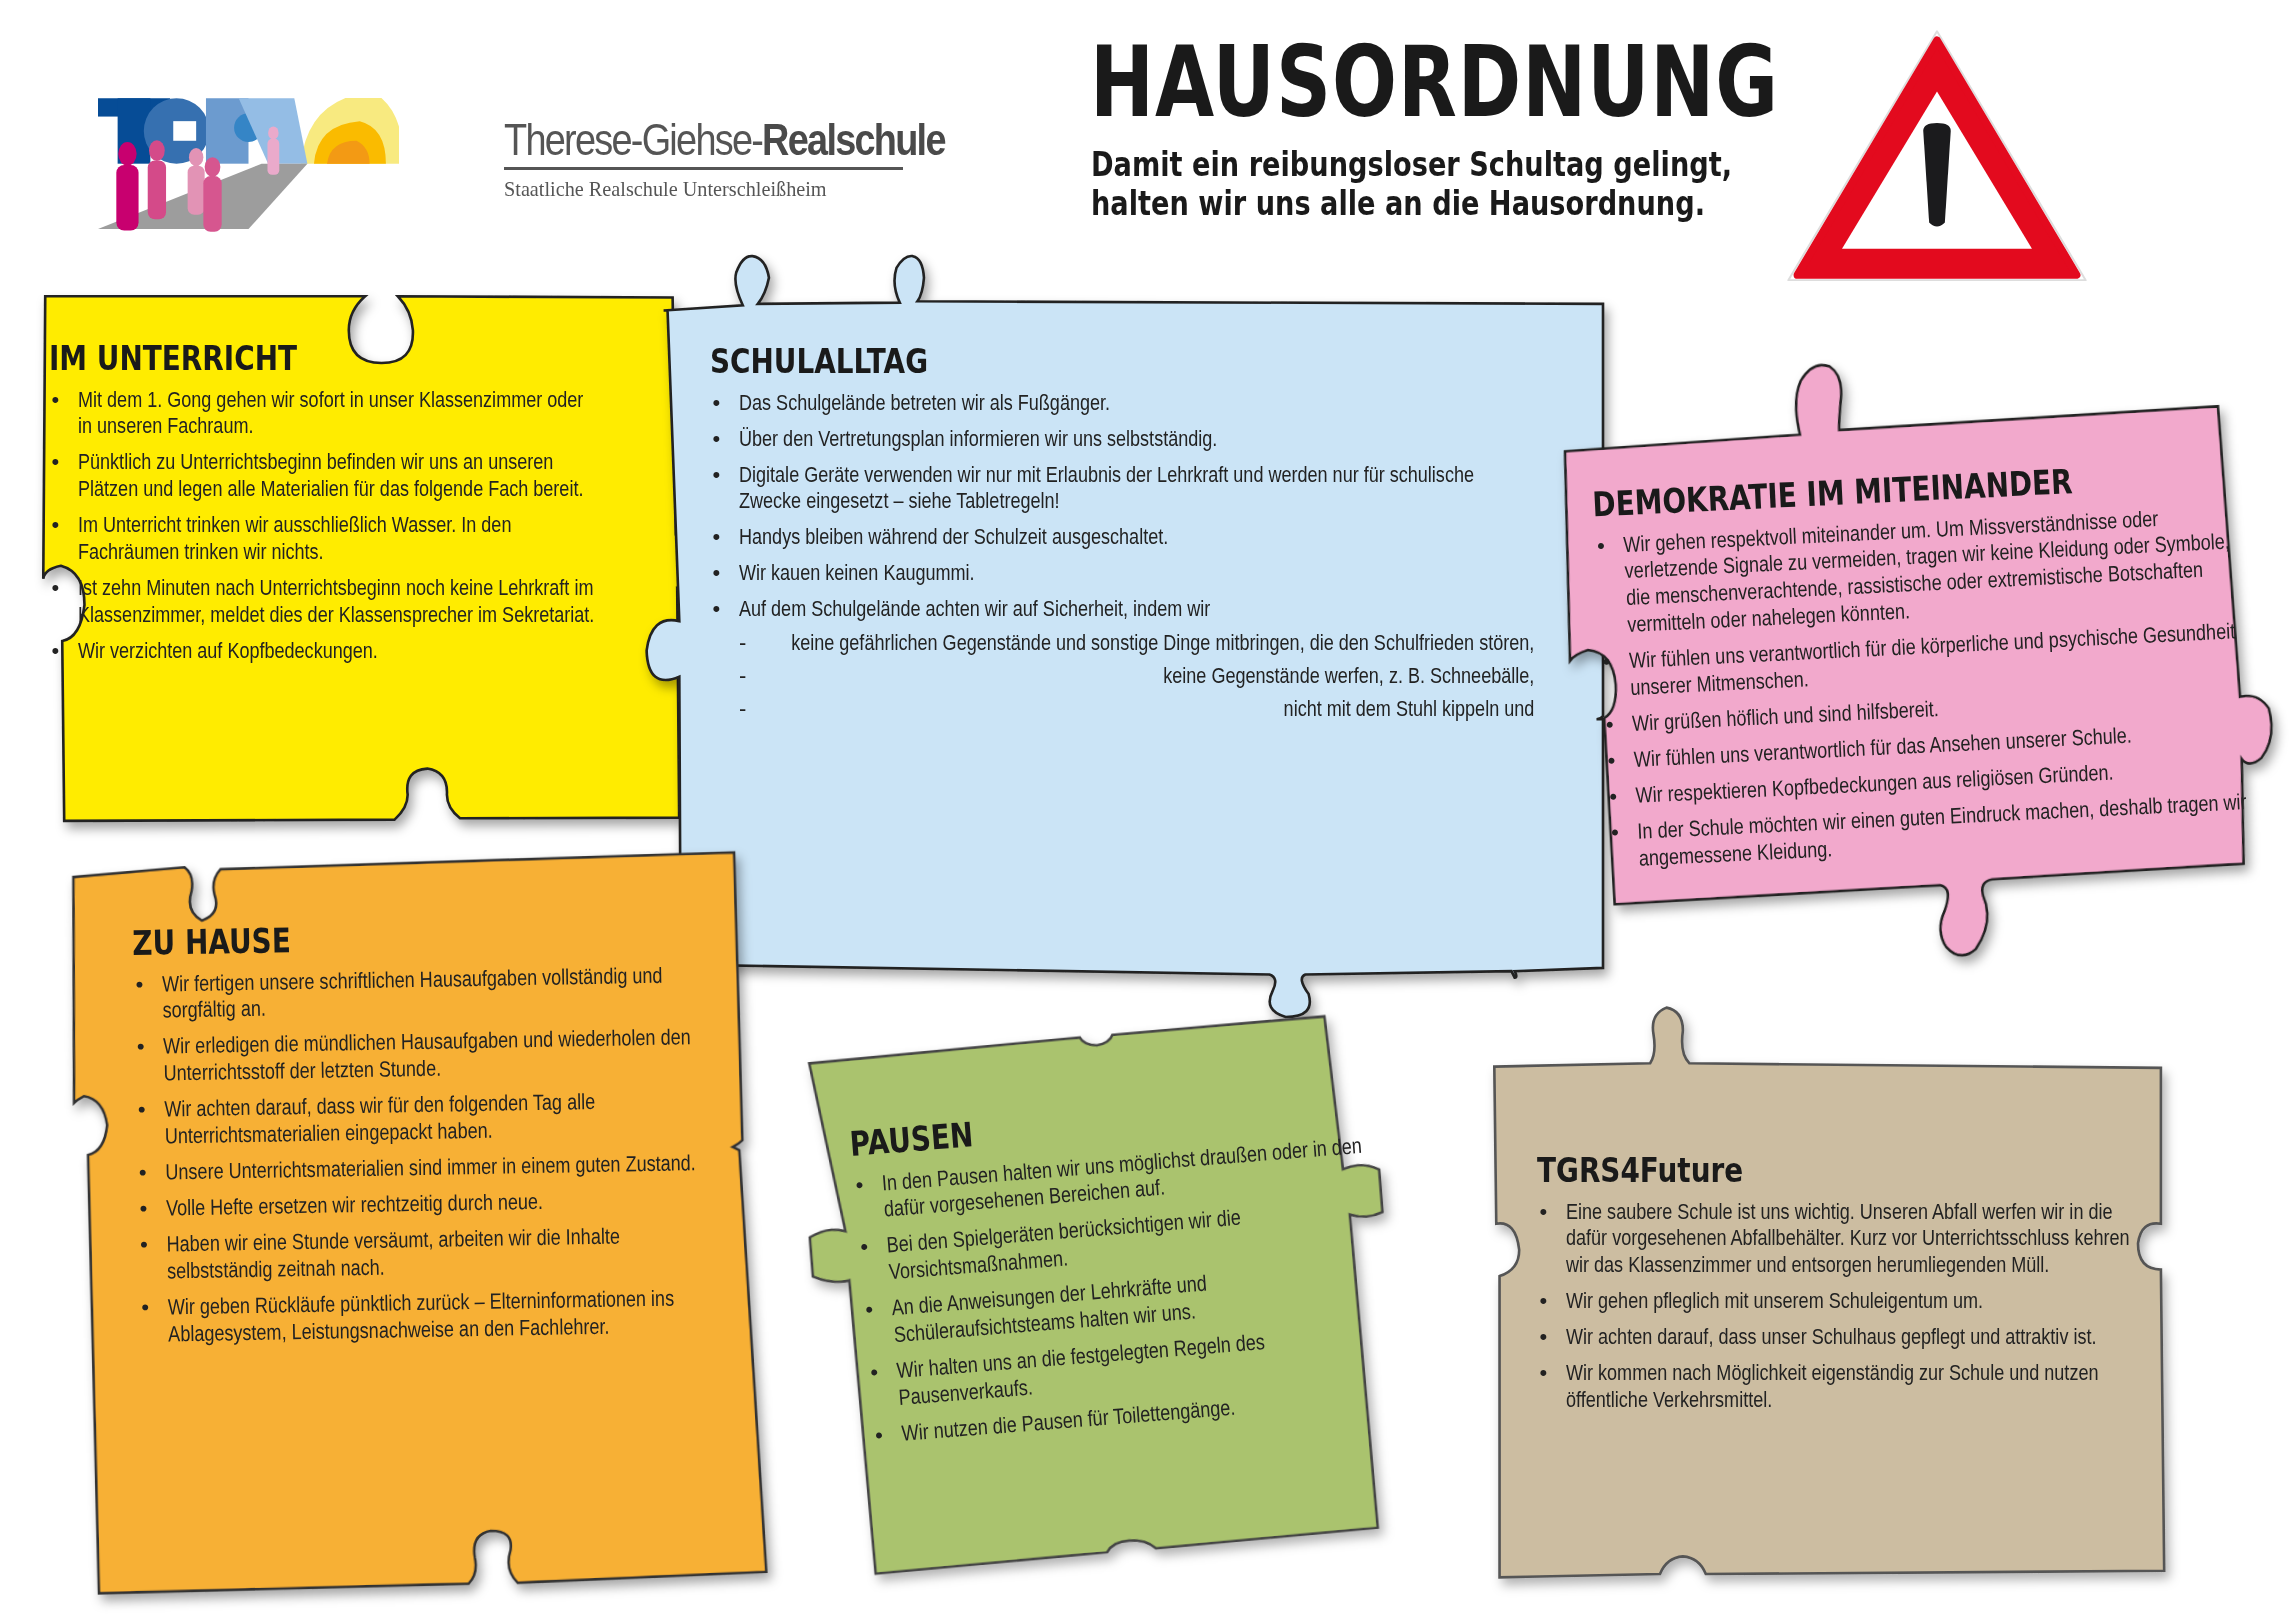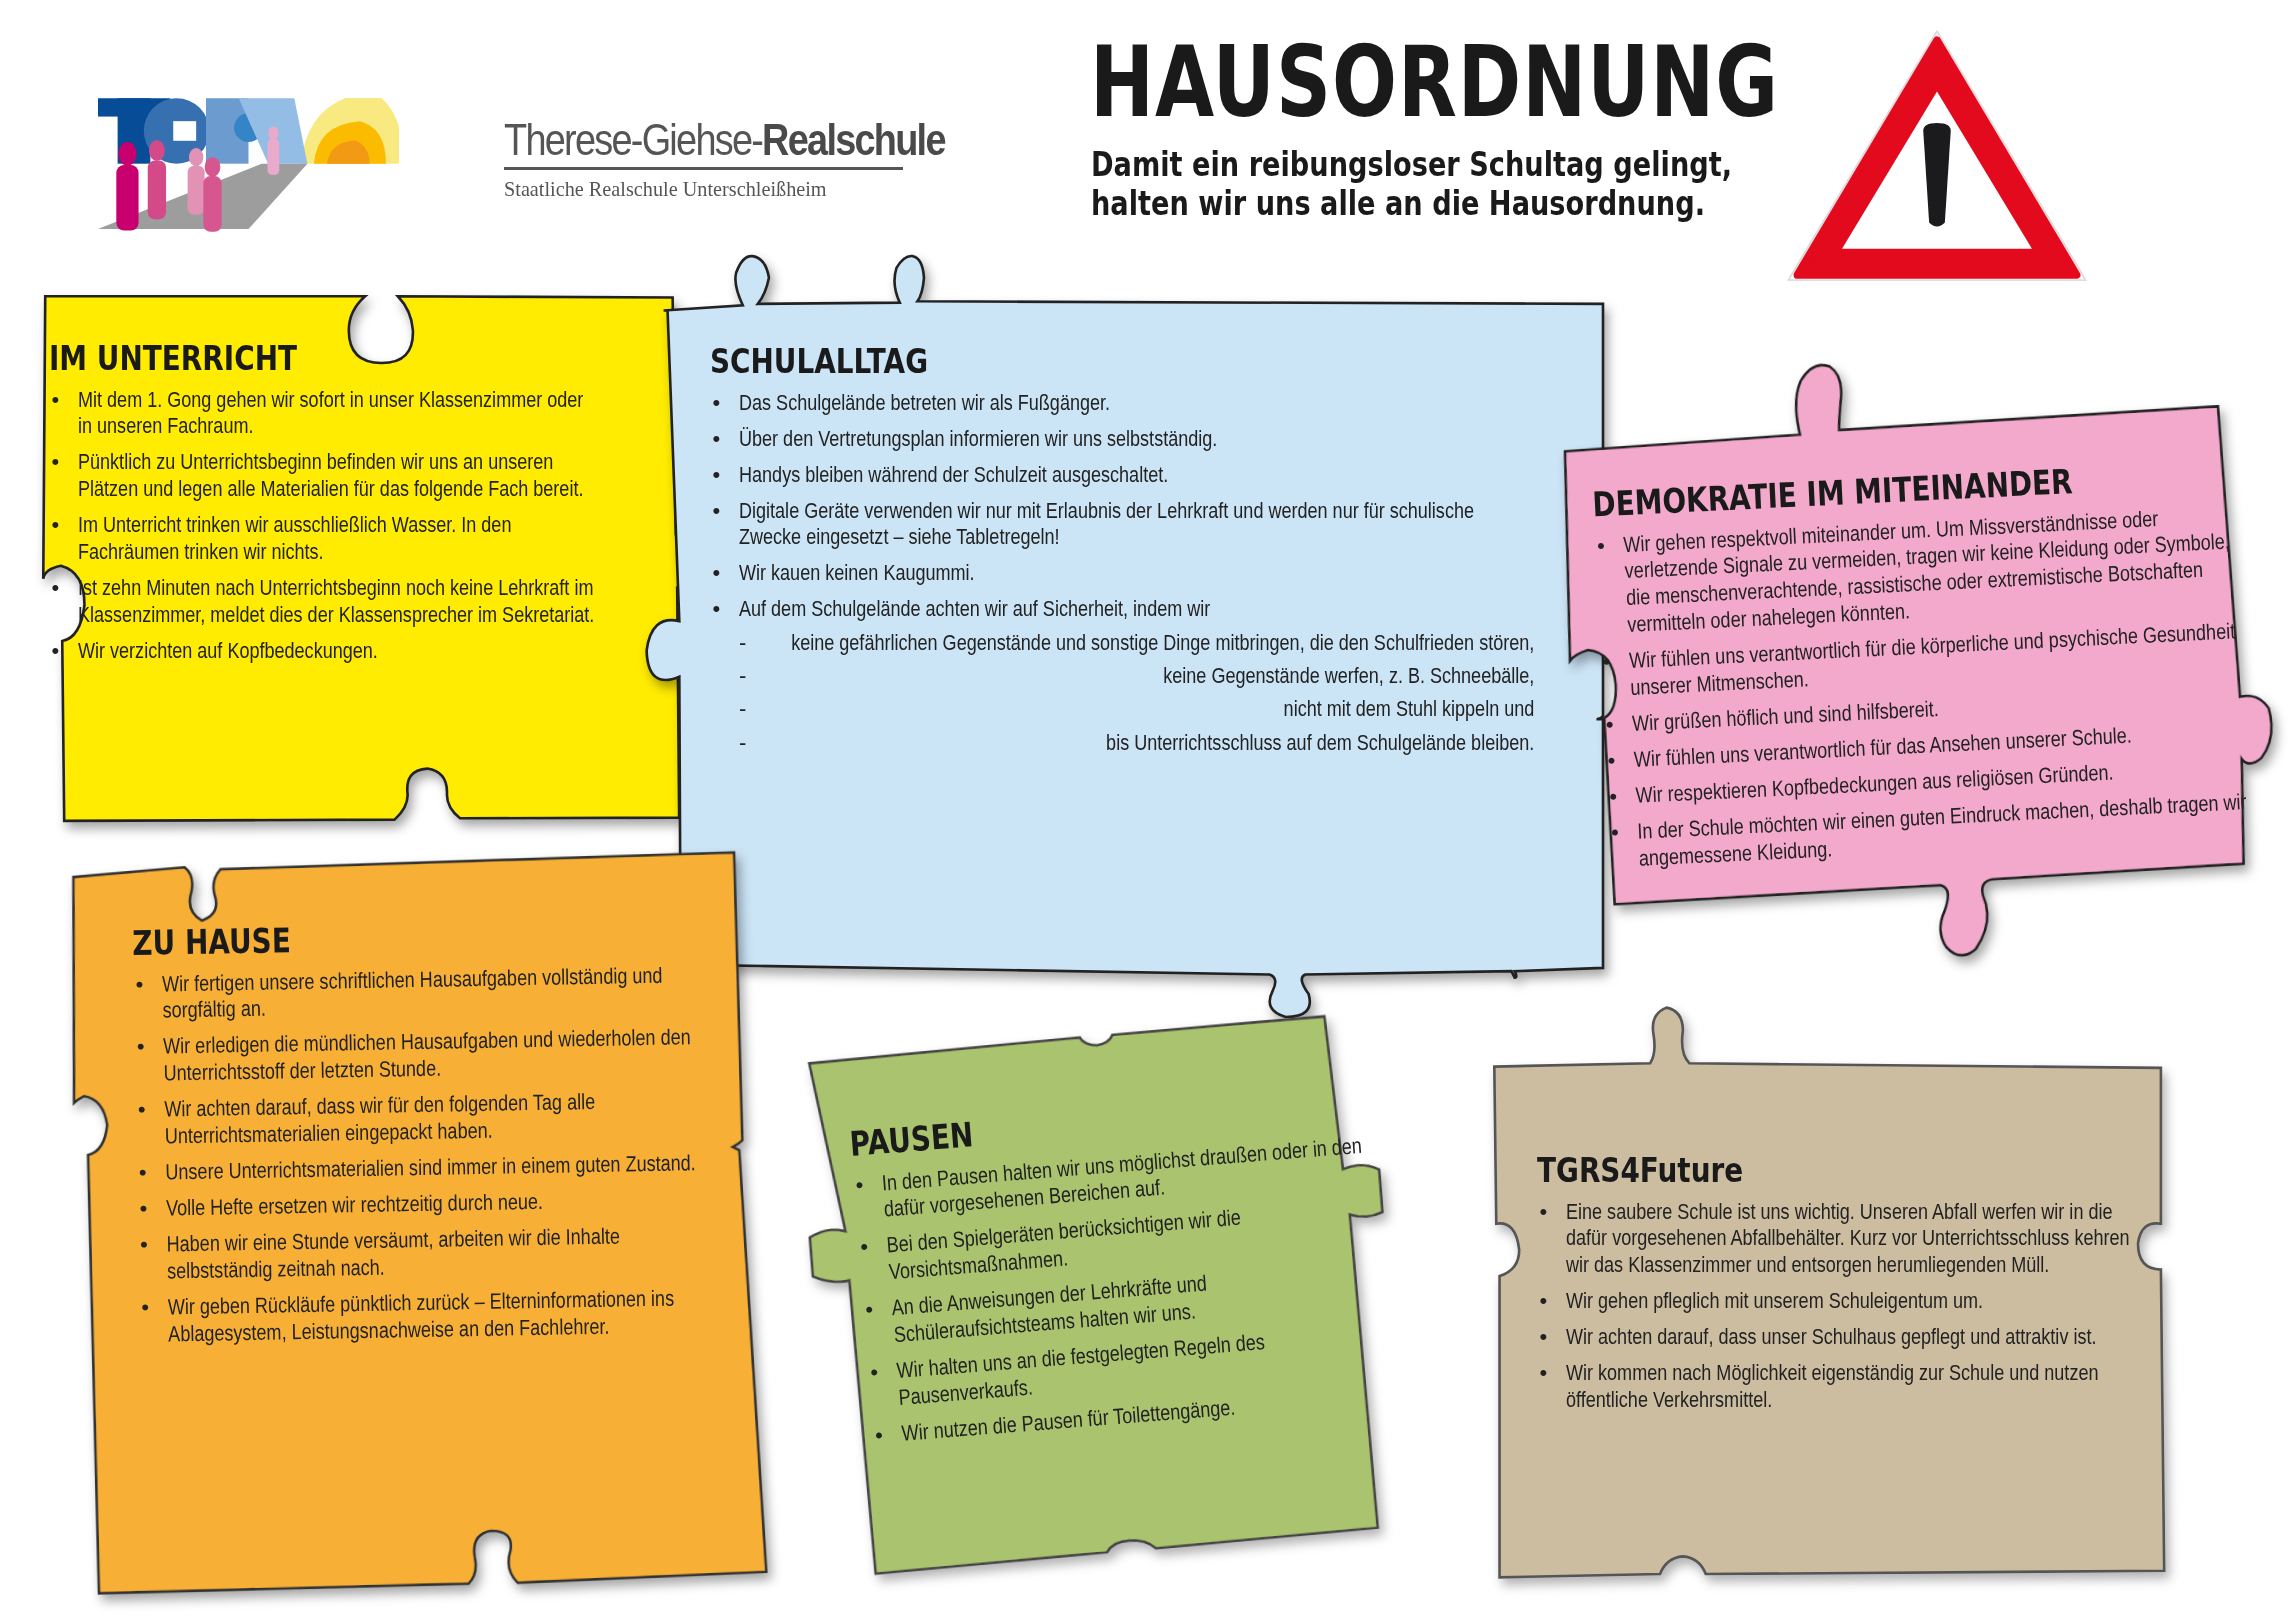--- a/index.html
+++ b/index.html
@@ -179,42 +179,39 @@
   <div class="content">
     <h2>SCHULALLTAG</h2>
     <ul>
       <li>
           <span class="txt">Das Schulgelände betreten wir als Fußgänger.</span>
         </li>
       <li>
           <span class="txt">Über den Vertretungsplan informieren wir uns selbstständig.</span>
         </li>
       <li>
+          <span class="txt">Digitale Geräte verwenden wir nur mit Erlaubnis der Lehrkraft und werden nur für schulische Zwecke eingesetzt – siehe Tabletregeln!</span>
+        </li>
+      <li>
           <span class="txt">Handys bleiben während der Schulzeit ausgeschaltet.</span>
-        </li>
-      <li>
-          <span class="txt">Digitale Geräte verwenden wir nur mit Erlaubnis der Lehrkraft und werden nur für schulische Zwecke eingesetzt – siehe Tabletregeln!</span>
         </li>
       <li>
           <span class="txt">Wir kauen keinen Kaugummi.</span>
         </li>
       <li>
           <span class="txt">Auf dem Schulgelände achten wir auf Sicherheit, indem wir</span>
         </li>
       <li class="sub">
           <span class="txt">keine gefährlichen Gegenstände und sonstige Dinge mitbringen, die den Schulfrieden stören,</span>
         </li>
       <li class="sub">
           <span class="txt">keine Gegenstände werfen, z. B. Schneebälle,</span>
         </li>
       <li class="sub">
           <span class="txt">nicht mit dem Stuhl kippeln und</span>
-        </li>
-      <li class="sub">
-          <span class="txt">bis Unterrichtsschluss auf dem Schulgelände bleiben.</span>
         </li>
     </ul>
   </div>
 </div>
 
 <div class="piece" id="piece-demokratie">
   <svg class="shape" width="694" height="687" viewBox="0 0 1060 1050">
     <defs>
         <filter id="sh3" x="-5%" y="-5%" width="115%" height="115%">
           <feDropShadow dx="6" dy="10" stdDeviation="8" flood-color="#000" flood-opacity="0.35"></feDropShadow>

